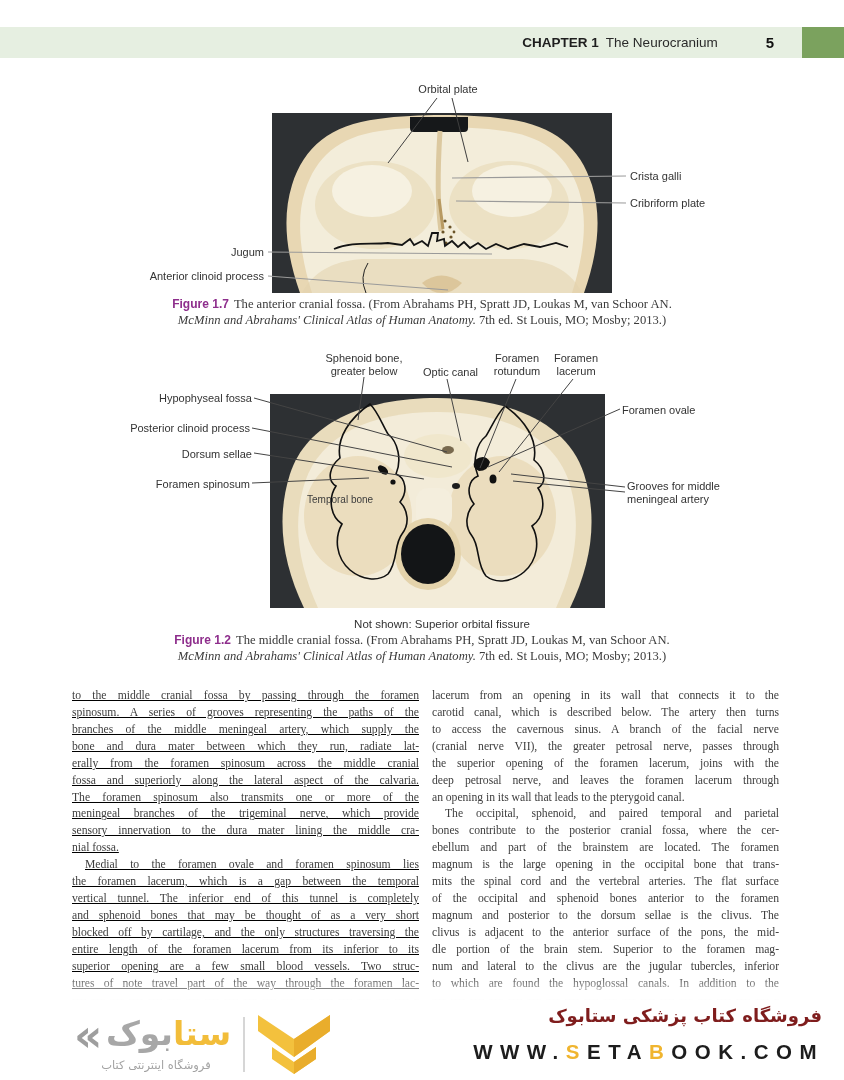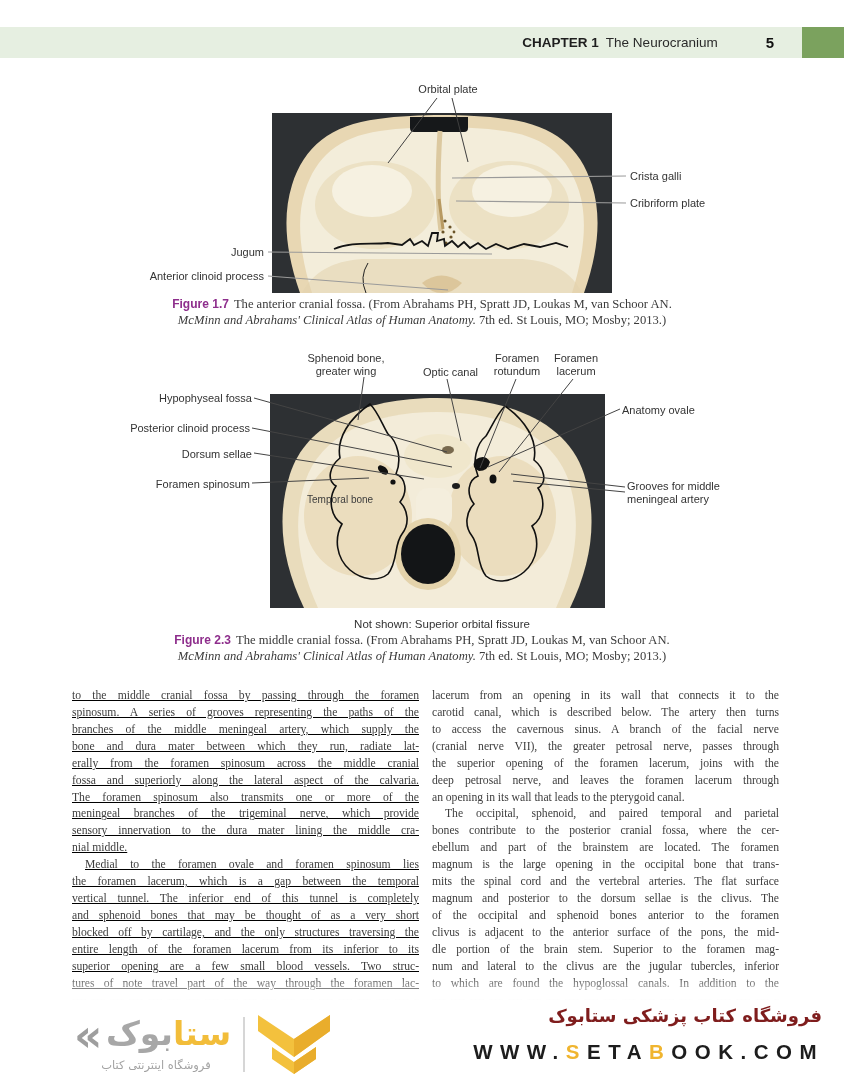--- a/index.html
+++ b/index.html
@@ -143,61 +143,61 @@
   <div class="flabel" style="left:630px;top:170px;">Crista galli</div>
   <div class="flabel" style="left:630px;top:197px;">Cribriform plate</div>
   <div class="flabel tr" style="left:180px;top:246px;width:84px;">Jugum</div>
   <div class="flabel tr" style="left:140px;top:270px;width:124px;">Anterior clinoid process</div>
 
   <div class="caption" style="top:297px;">
     <div><span class="cap-tag">Figure 1.7</span><span>The anterior cranial fossa. (From Abrahams PH, Spratt JD, Loukas M, van Schoor AN.</span></div>
     <div><span class="cap-it">McMinn and Abrahams' Clinical Atlas of Human Anatomy.</span><span> 7th ed. St Louis, MO; Mosby; 2013.)</span></div>
   </div>
 
-  <div class="flabel tc" style="left:296px;top:352px;width:100px;">
+  <div class="flabel tc" style="left:314px;top:352px;width:100px;">
     <div>Sphenoid bone,</div>
-    <div>greater wing</div>
+    <div>greater below</div>
   </div>
   <div class="flabel" style="left:423px;top:366px;">Optic canal</div>
   <div class="flabel tc" style="left:488px;top:352px;width:58px;">
     <div>Foramen</div>
     <div>rotundum</div>
   </div>
   <div class="flabel tc" style="left:548px;top:352px;width:56px;">
     <div>Foramen</div>
     <div>lacerum</div>
   </div>
   <div class="flabel tr" style="left:150px;top:392px;width:102px;">Hypophyseal fossa</div>
   <div class="flabel tr" style="left:126px;top:422px;width:124px;">Posterior clinoid process</div>
   <div class="flabel tr" style="left:170px;top:448px;width:82px;">Dorsum sellae</div>
   <div class="flabel tr" style="left:148px;top:478px;width:102px;">Foramen spinosum</div>
   <div class="flabel" style="left:307px;top:494px;font-size:10px;color:#3c3c3c;">Temporal bone</div>
-  <div class="flabel" style="left:622px;top:404px;">Anatomy ovale</div>
+  <div class="flabel" style="left:622px;top:404px;">Foramen ovale</div>
   <div class="flabel" style="left:627px;top:480px;">
     <div>Grooves for middle</div>
     <div>meningeal artery</div>
   </div>
   <div class="flabel tc" style="left:272px;top:618px;width:340px;font-size:11.5px;">Not shown: Superior orbital fissure</div>
 
   <div class="caption" style="top:633px;">
-    <div><span class="cap-tag">Figure 2.3</span><span>The middle cranial fossa. (From Abrahams PH, Spratt JD, Loukas M, van Schoor AN.</span></div>
+    <div><span class="cap-tag">Figure 1.2</span><span>The middle cranial fossa. (From Abrahams PH, Spratt JD, Loukas M, van Schoor AN.</span></div>
     <div><span class="cap-it">McMinn and Abrahams' Clinical Atlas of Human Anatomy.</span><span> 7th ed. St Louis, MO; Mosby; 2013.)</span></div>
   </div>
 
   <div class="col" style="left:72px;text-decoration:underline;">
     <div class="bl">to the middle cranial fossa by passing through the foramen</div>
     <div class="bl">spinosum. A series of grooves representing the paths of the</div>
     <div class="bl">branches of the middle meningeal artery, which supply the</div>
     <div class="bl">bone and dura mater between which they run, radiate lat-</div>
     <div class="bl">erally from the foramen spinosum across the middle cranial</div>
     <div class="bl">fossa and superiorly along the lateral aspect of the calvaria.</div>
     <div class="bl">The foramen spinosum also transmits one or more of the</div>
     <div class="bl">meningeal branches of the trigeminal nerve, which provide</div>
     <div class="bl">sensory innervation to the dura mater lining the middle cra-</div>
-    <div class="bl last">nial middle.</div>
+    <div class="bl last">nial fossa.</div>
     <div class="bl ind">Medial to the foramen ovale and foramen spinosum lies</div>
     <div class="bl">the foramen lacerum, which is a gap between the temporal</div>
     <div class="bl">vertical tunnel. The inferior end of this tunnel is completely</div>
     <div class="bl">and sphenoid bones that may be thought of as a very short</div>
     <div class="bl">blocked off by cartilage, and the only structures traversing the</div>
     <div class="bl">entire length of the foramen lacerum from its inferior to its</div>
     <div class="bl">superior opening are a few small blood vessels. Two struc-</div>
     <div class="bl">tures of note travel part of the way through the foramen lac-</div>
   </div>
 
@@ -207,22 +207,22 @@
     <div class="bl">to access the cavernous sinus. A branch of the facial nerve</div>
     <div class="bl">(cranial nerve VII), the greater petrosal nerve, passes through</div>
     <div class="bl">the superior opening of the foramen lacerum, joins with the</div>
     <div class="bl">deep petrosal nerve, and leaves the foramen lacerum through</div>
     <div class="bl last">an opening in its wall that leads to the pterygoid canal.</div>
     <div class="bl ind">The occipital, sphenoid, and paired temporal and parietal</div>
     <div class="bl">bones contribute to the posterior cranial fossa, where the cer-</div>
     <div class="bl">ebellum and part of the brainstem are located. The foramen</div>
     <div class="bl">magnum is the large opening in the occipital bone that trans-</div>
     <div class="bl">mits the spinal cord and the vertebral arteries. The flat surface</div>
+    <div class="bl">of the occipital and sphenoid bones anterior to the foramen</div>
     <div class="bl">magnum and posterior to the dorsum sellae is the clivus. The</div>
-    <div class="bl">of the occipital and sphenoid bones anterior to the foramen</div>
     <div class="bl">clivus is adjacent to the anterior surface of the pons, the mid-</div>
     <div class="bl">dle portion of the brain stem. Superior to the foramen mag-</div>
     <div class="bl">num and lateral to the clivus are the jugular tubercles, inferior</div>
     <div class="bl">to which are found the hypoglossal canals. In addition to the</div>
   </div>
 
   <div class="ghost" style="left:72px;top:999px;width:347px;"></div>
   <div class="ghost" style="left:432px;top:999px;width:347px;"></div>
   <div class="abs" id="fade"></div>
 

